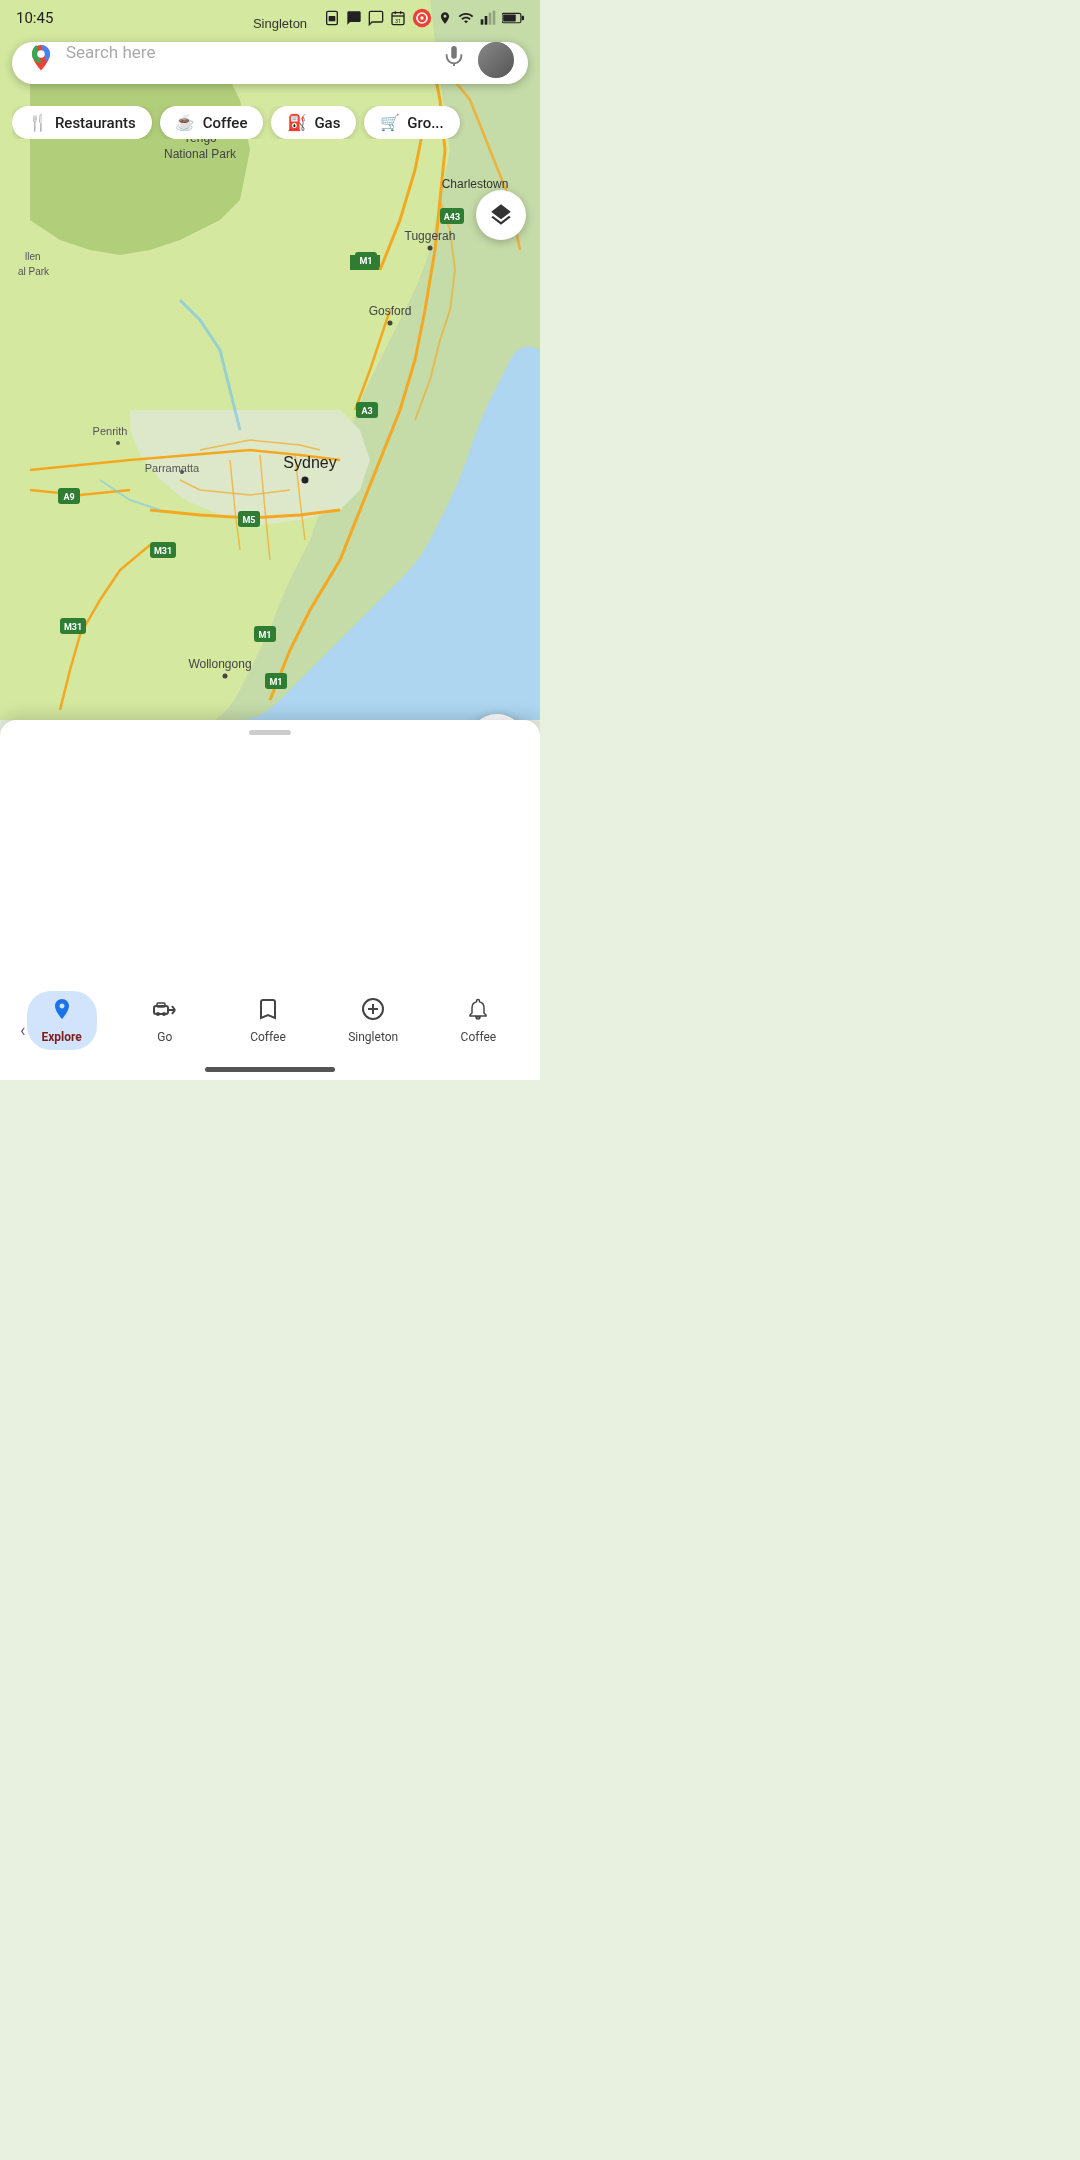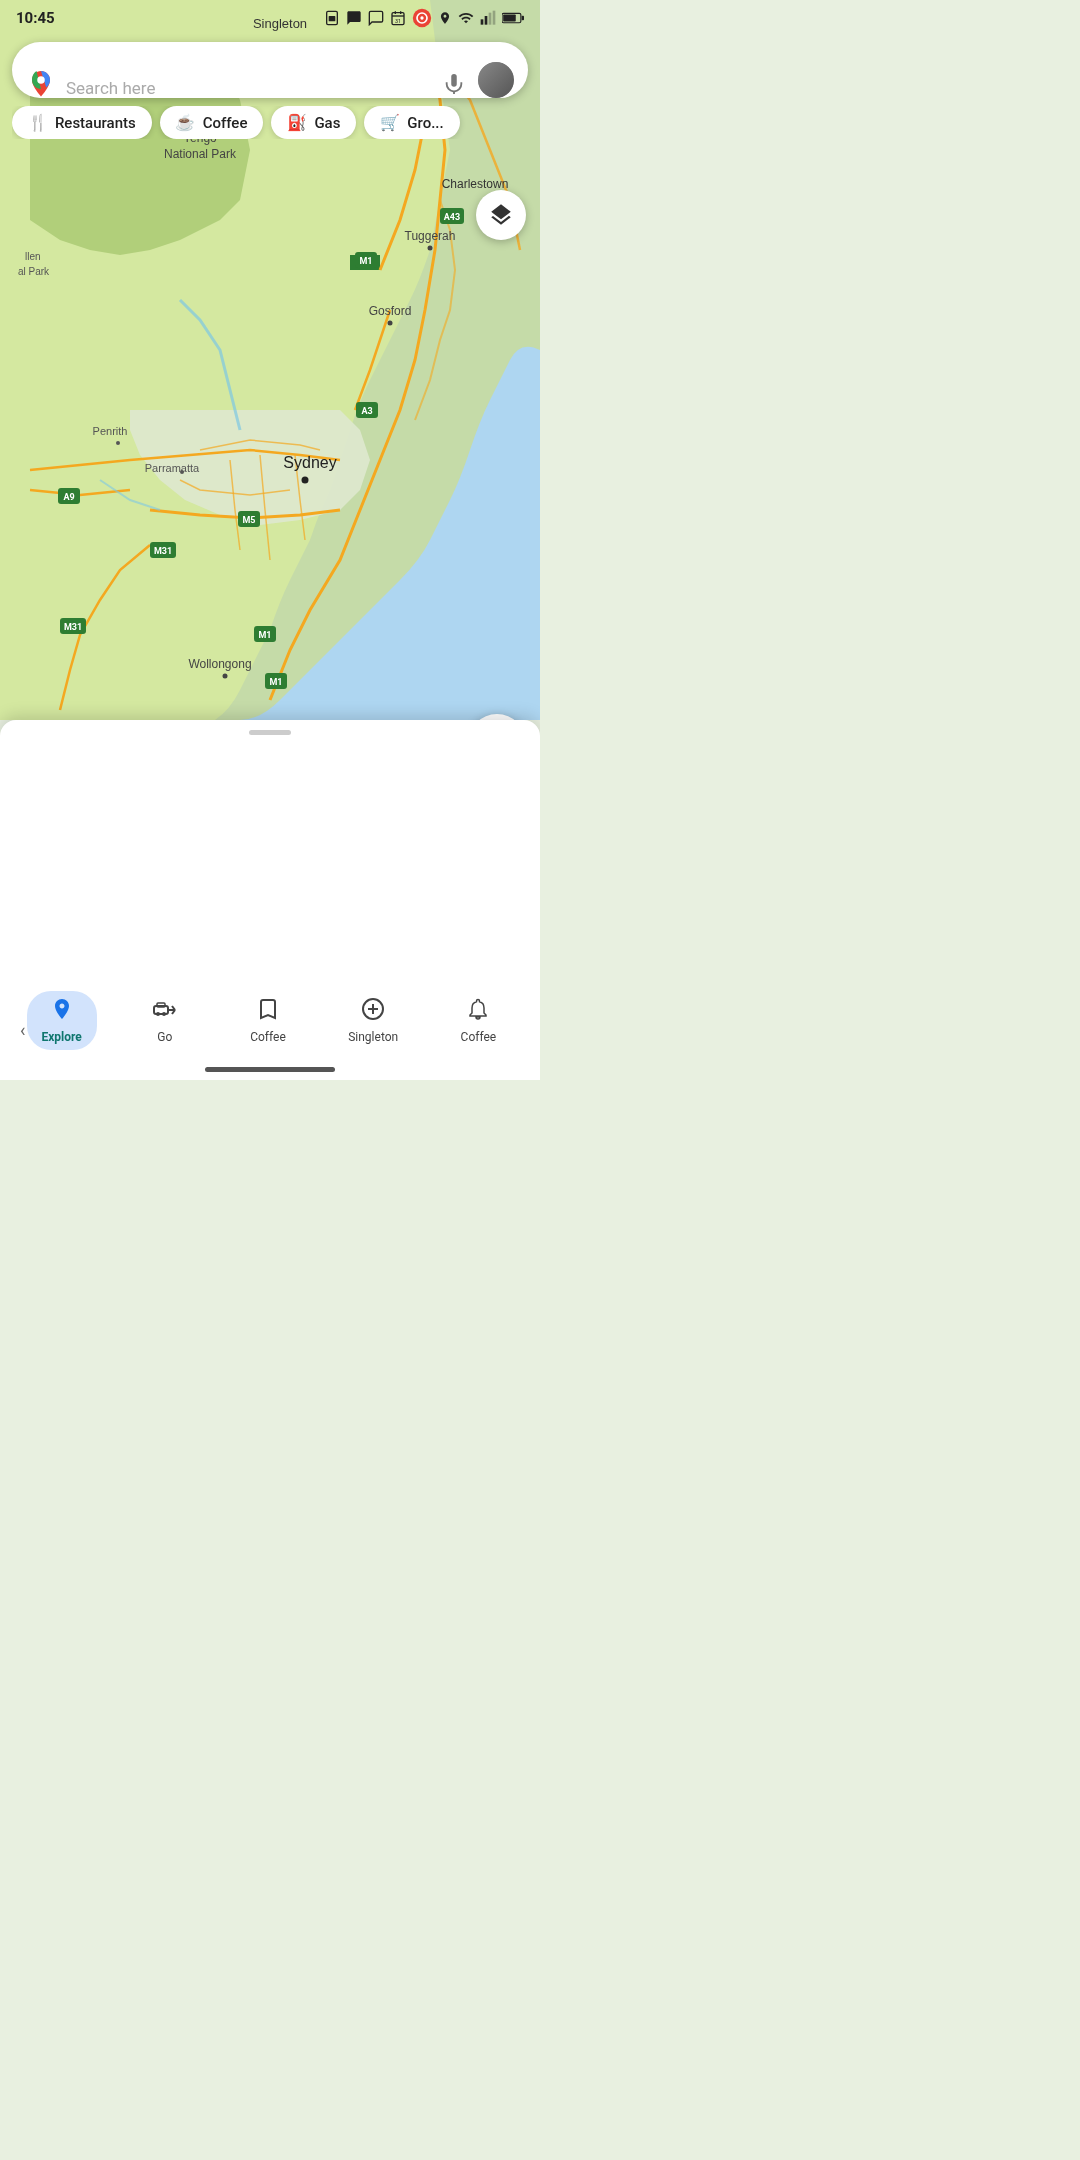--- a/index.html
+++ b/index.html
@@ -21,43 +21,43 @@
       height: 36px;
       background: transparent;
       display: flex;
       align-items: center;
       justify-content: space-between;
       padding: 0 16px;
       z-index: 100;
     }
     .status-time {
       font-size: 15px;
-      font-weight: 700;
+      font-weight: 400;
       color: #222;
     }
     .status-icons {
       display: flex;
       align-items: center;
       gap: 6px;
     }
 
     
     .search-bar-container {
       position: absolute;
       top: 42px;
       left: 12px;
       right: 12px;
       z-index: 100;
     }
     .search-bar {
       background: white;
       border-radius: 28px;
-      height: 56px;
-      display: flex;
-      align-items: flex-end;
+      height: 42px;
+      display: flex;
+      align-items: flex-start;
       padding: 0 14px;
       box-shadow: 0 2px 10px rgba(0,0,0,0.25);
       gap: 10px;
     }
     .search-logo {
       width: 30px;
       height: 30px;
       flex-shrink: 0;
     }
     .search-input-text {
@@ -257,21 +257,21 @@
     }
     .nav-item.active .nav-icon {
       color: #1a73e8;
     }
     .nav-label {
       font-size: 12px;
       color: #444;
       font-weight: 400;
     }
     .nav-item.active .nav-label {
-      color: #0f766e;
+      color: #7f1d1d;
       font-weight: 700;
     }
 
     
     .home-indicator {
       position: absolute;
       bottom: 8px;
       left: 50%;
       transform: translateX(-50%);
       width: 130px;

